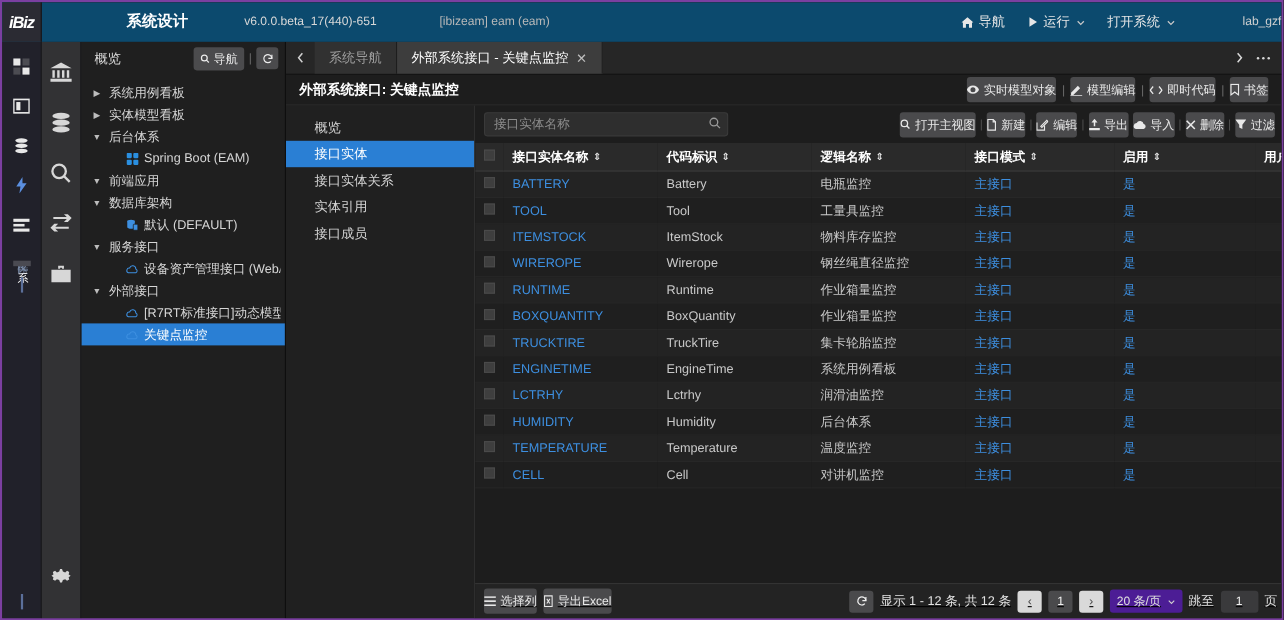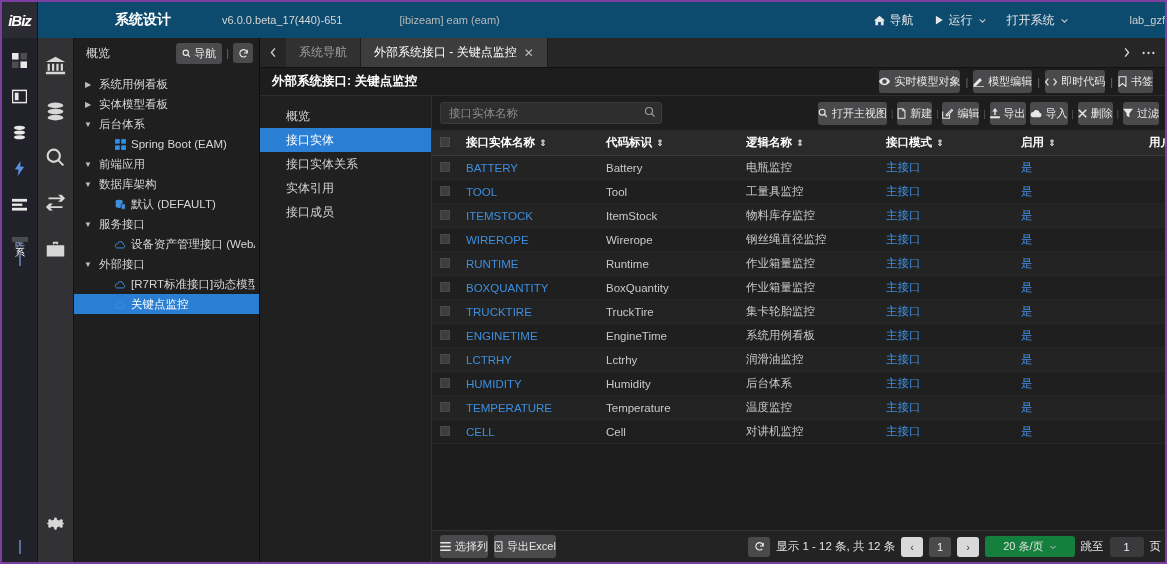--- a/index.html
+++ b/index.html
@@ -310,35 +310,36 @@
   .th-in { display:inline-flex; align-items:center; }
 
   
   .grid-footer {
     height: 32px; flex: 0 0 32px;
     background: #232323;
     border-top: 1px solid #333;
     display: flex; align-items: center;
     padding: 0 4px 0 8px;
     gap: 6px;
+    text-decoration: underline;
   }
   .footer-spacer { flex: 1 1 auto; }
   .pg-info { color: #e3e3e3; font-size: 11.5px; }
   .pg-btn {
     min-width: 22px; height: 20px;
     border-radius: 3px; border:none;
     font-size: 11px; cursor: pointer;
     display: inline-flex; align-items: center; justify-content: center;
     font-family: inherit;
   }
   .pg-btn.ghost { background: #d9d9d9; color: #444; }
   .pg-btn.num { background: #4a4a4c; color: #f0f0f0; }
   .pg-select {
-    background: #15803d; border: none; border-radius: 3px;
-    color: #e0e0e0; font-size: 11px; padding: 3px 18px;
+    background: #4c1d95; border: none; border-radius: 3px;
+    color: #e0e0e0; font-size: 11px; padding: 3px 6px;
     display: inline-flex; align-items:center; gap: 5px; cursor: pointer;
   }
   .pg-jump-label { color: #e3e3e3; font-size: 11.5px; }
   .pg-jump-input {
     width: 34px; height: 20px;
     background: #3a3a3c; border: none; border-radius: 3px;
     color: #f0f0f0; font-size: 11px; text-align: center;
     font-family: inherit; outline: none;
   }
   .pg-unit { color: #e3e3e3; font-size: 11.5px; }

